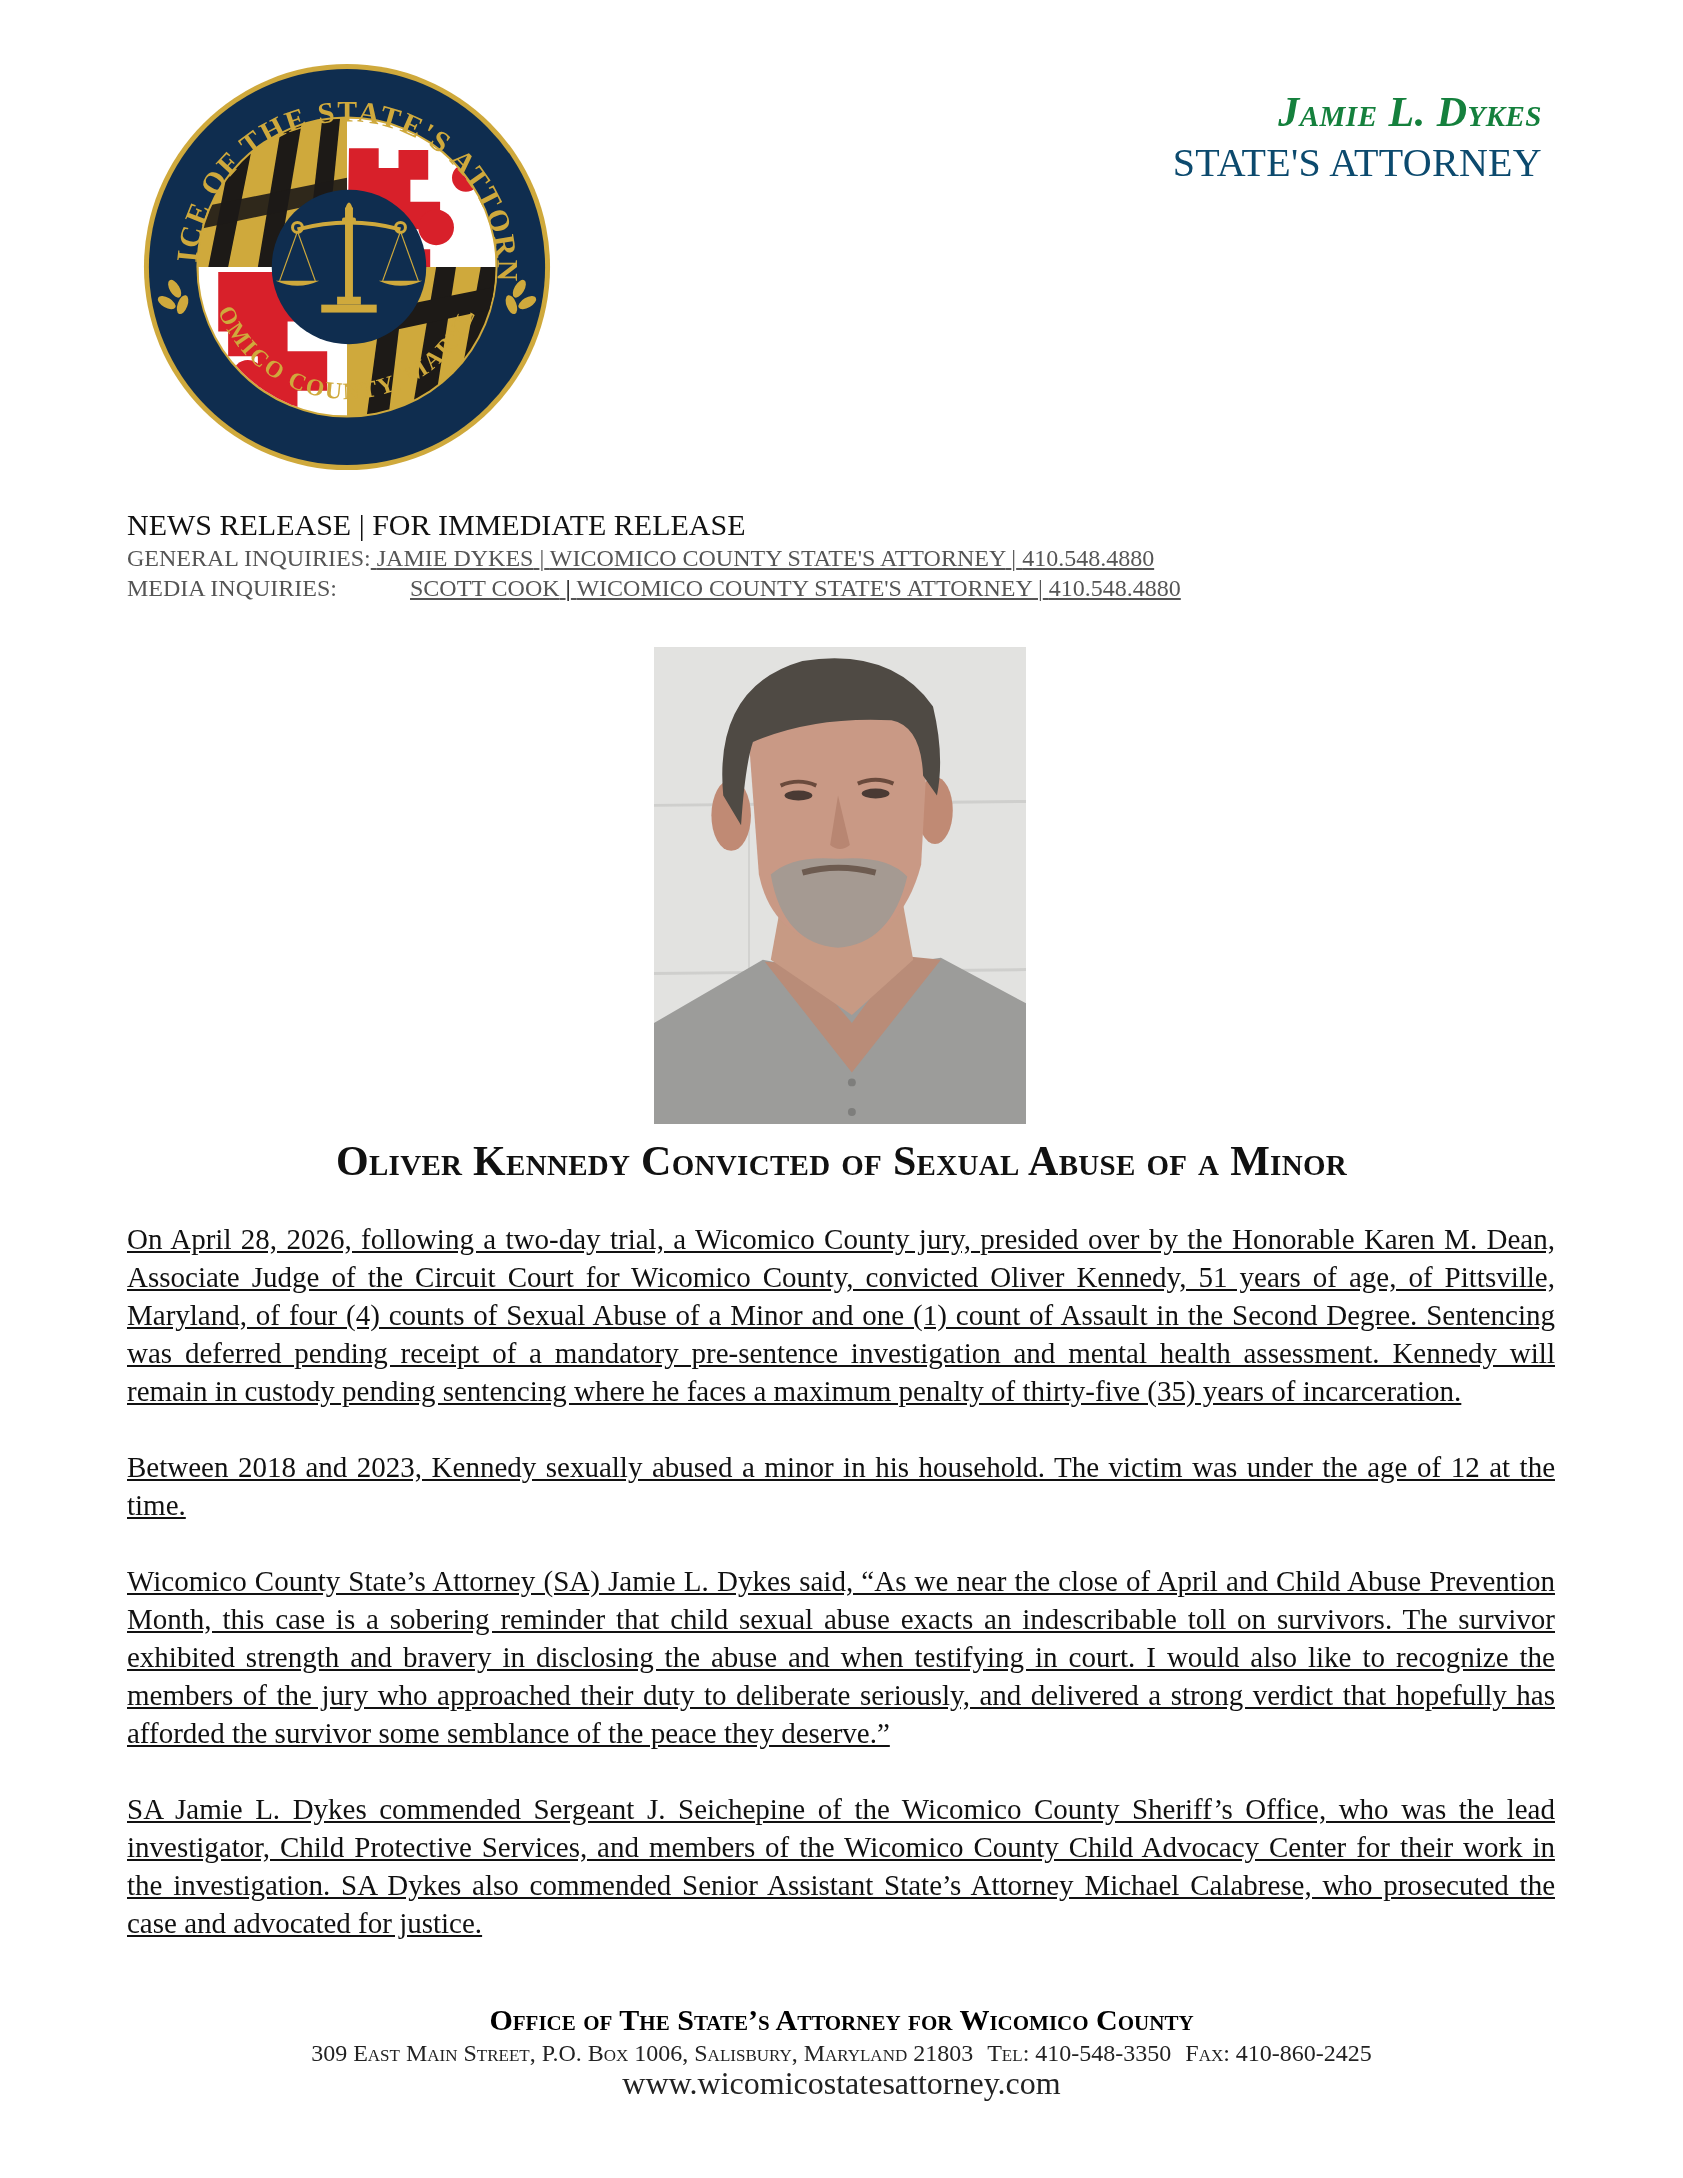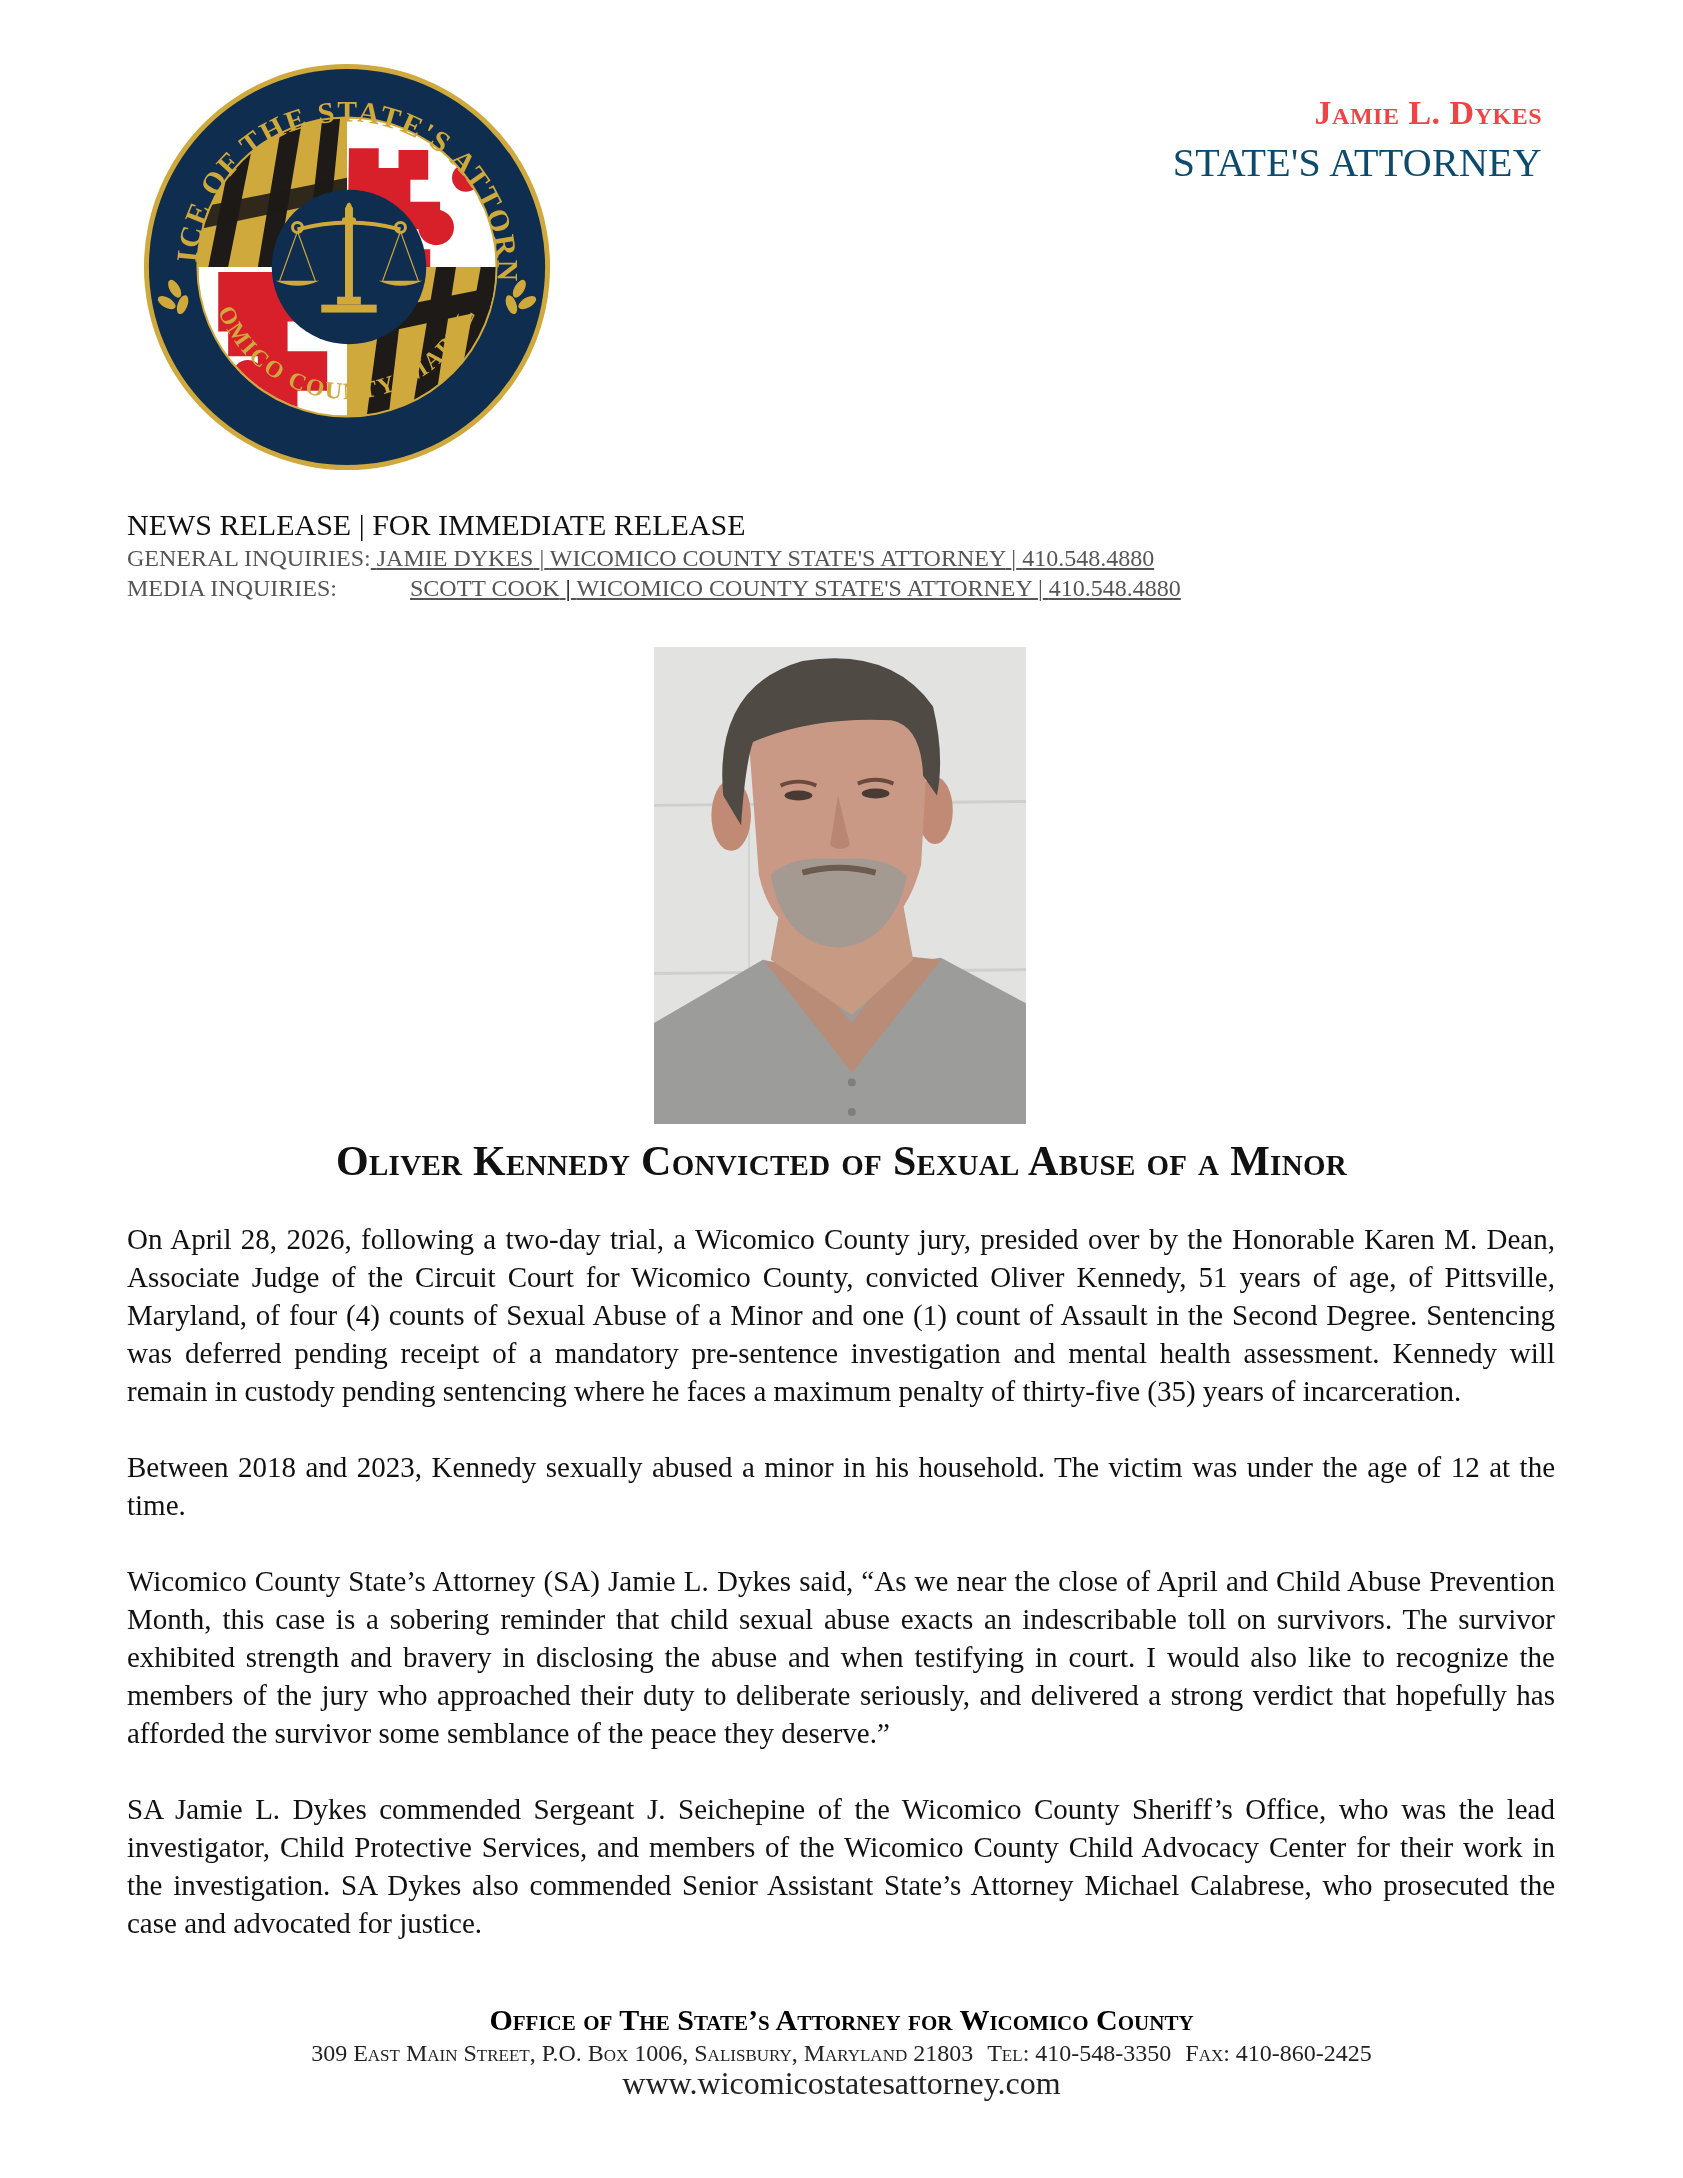--- a/index.html
+++ b/index.html
@@ -3,40 +3,40 @@
 <meta charset="utf-8">
 <style>
   html, body { margin: 0; padding: 0; background: #ffffff; }
   body { width: 1683px; height: 2178px; position: relative; overflow: hidden; font-family: "Liberation Serif", "DejaVu Serif", serif; color: #111; }
 
   
   .seal { position: absolute; left: 139px; top: 59px; width: 416px; height: 416px; }
 
   
   .header-right { position: absolute; right: 141px; top: 87px; text-align: right; }
-  .header-name { font-size: 34px; font-weight: bold; font-variant: small-caps; letter-spacing: 0.5px; line-height: 51px; color: #ef4444; }
+  .header-name { font-size: 42px; font-weight: bold; font-variant: small-caps; letter-spacing: 0.5px; line-height: 51px; color: #15803d; font-style: italic; }
   .header-title { font-size: 40px; line-height: 50px; color: #0c4a6e; letter-spacing: 0.3px; }
 
   
   .release { position: absolute; left: 127px; top: 507px; width: 1436px; }
   .release-heading { font-size: 30px; font-weight: normal; line-height: 36px; color: #111; }
   .inq-line { font-size: 24px; line-height: 30px; color: #555; white-space: pre; text-decoration: underline; }
   .inq-line .label { display: inline-block; }
   .inq-line .label.media { width: 283px; }
   .inq-line .sep { color: #333; font-weight: bold; }
 
   
   .mugshot { position: absolute; left: 654px; top: 647px; width: 372px; height: 477px; overflow: hidden; background: #dcdcdc; }
 
   
   .headline { position: absolute; left: 0; width: 1683px; top: 1137px; text-align: center; font-size: 42px; font-weight: bold; font-variant: small-caps; color: #111; letter-spacing: 0.3px; }
 
   
   .body { position: absolute; left: 127px; top: 1220px; width: 1428px; }
-  .para { font-size: 29px; line-height: 38px; text-align: justify; margin: 0 0 38px 0; color: #111; }
+  .para { font-size: 29px; line-height: 38px; text-align: justify; margin: 0 0 38px 0; color: #111; text-decoration: underline; }
 
   
   .footer { position: absolute; left: 0; width: 1683px; top: 2002px; text-align: center; }
   .footer-office { font-size: 30px; font-weight: bold; font-variant: small-caps; line-height: 36px; color: #000000; }
   .footer-address { font-size: 24px; font-variant: small-caps; line-height: 30px; color: #222; }
   .footer-address .gap { display: inline-block; width: 14px; }
   .footer-url { font-size: 32px; line-height: 30px; color: #222; }
 </style>
 </head>
 <body>

